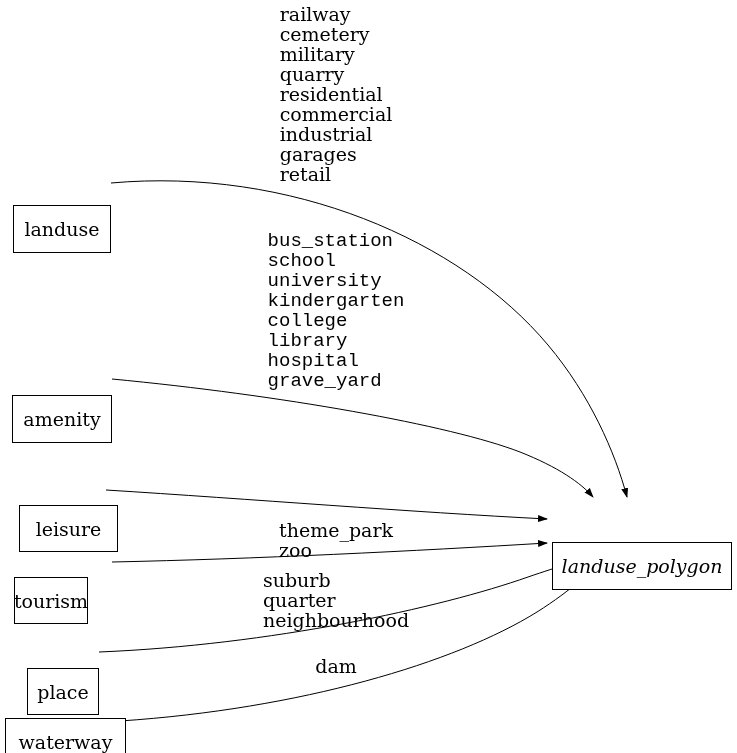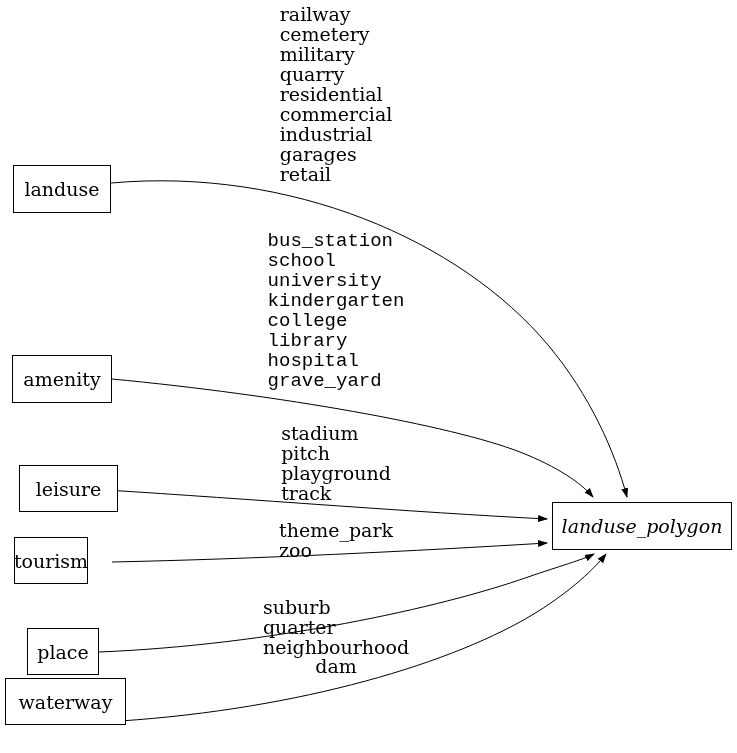--- a/index.html
+++ b/index.html
@@ -21,41 +21,42 @@
   .node {
     position: absolute;
     box-sizing: border-box;
     border: 1px solid #000000;
     background: #ffffff;
     display: flex;
     align-items: center;
     justify-content: center;
     white-space: nowrap;
     line-height: 20px;
+    margin-top: 40px;
   }
   .n-landuse  { left: 13px;  top: 165px; width: 98px;  height: 48px; }
   .n-amenity  { left: 12px;  top: 355px; width: 100px; height: 48px; }
   .n-leisure  { left: 19px;  top: 465px; width: 99px;  height: 47px; }
   .n-tourism  { left: 14px;  top: 537px; width: 74px;  height: 47px; }
   .n-place    { left: 27px;  top: 628px; width: 72px;  height: 47px; }
   .n-waterway { left: 5px;   top: 678px; width: 121px; height: 47px; }
   .n-target   { left: 552px; top: 502px; width: 180px; height: 48px; font-style: italic; }
   .elabel {
     position: absolute;
     left: 336px;
     transform: translateX(-50%);
     text-align: left;
     line-height: 20px;
     white-space: pre-line;
   }
   .l-landuse  { top: 4px; }
   .l-amenity  { top: 231px; font-family: Liberation Mono, monospace; }
   .l-leisure  { top: 423px; }
   .l-tourism  { top: 520px; }
-  .l-place    { top: 597px; }
+  .l-place    { top: 570px; }
   .l-waterway { top: 656px; }
 </style>
 </head>
 <body>
 
 <div class="canvas">
 
   <svg class="edges" viewBox="0 0 737 753" xmlns="http://www.w3.org/2000/svg">
     <defs>
       <marker id="arrow" markerWidth="10" markerHeight="8" refX="9" refY="4" orient="auto" markerUnits="userSpaceOnUse">
@@ -88,24 +89,20 @@
 garages
 retail</div>
   <div class="elabel l-amenity">bus_station
 school
 university
 kindergarten
 college
 library
 hospital
 grave_yard</div>
-  <div class="elabel l-leisure">stadium
-pitch
-playground
-track</div>
   <div class="elabel l-tourism">theme_park
 zoo</div>
   <div class="elabel l-place">suburb
 quarter
 neighbourhood</div>
   <div class="elabel l-waterway">dam</div>
 
 </div>
 
 </body></html>

